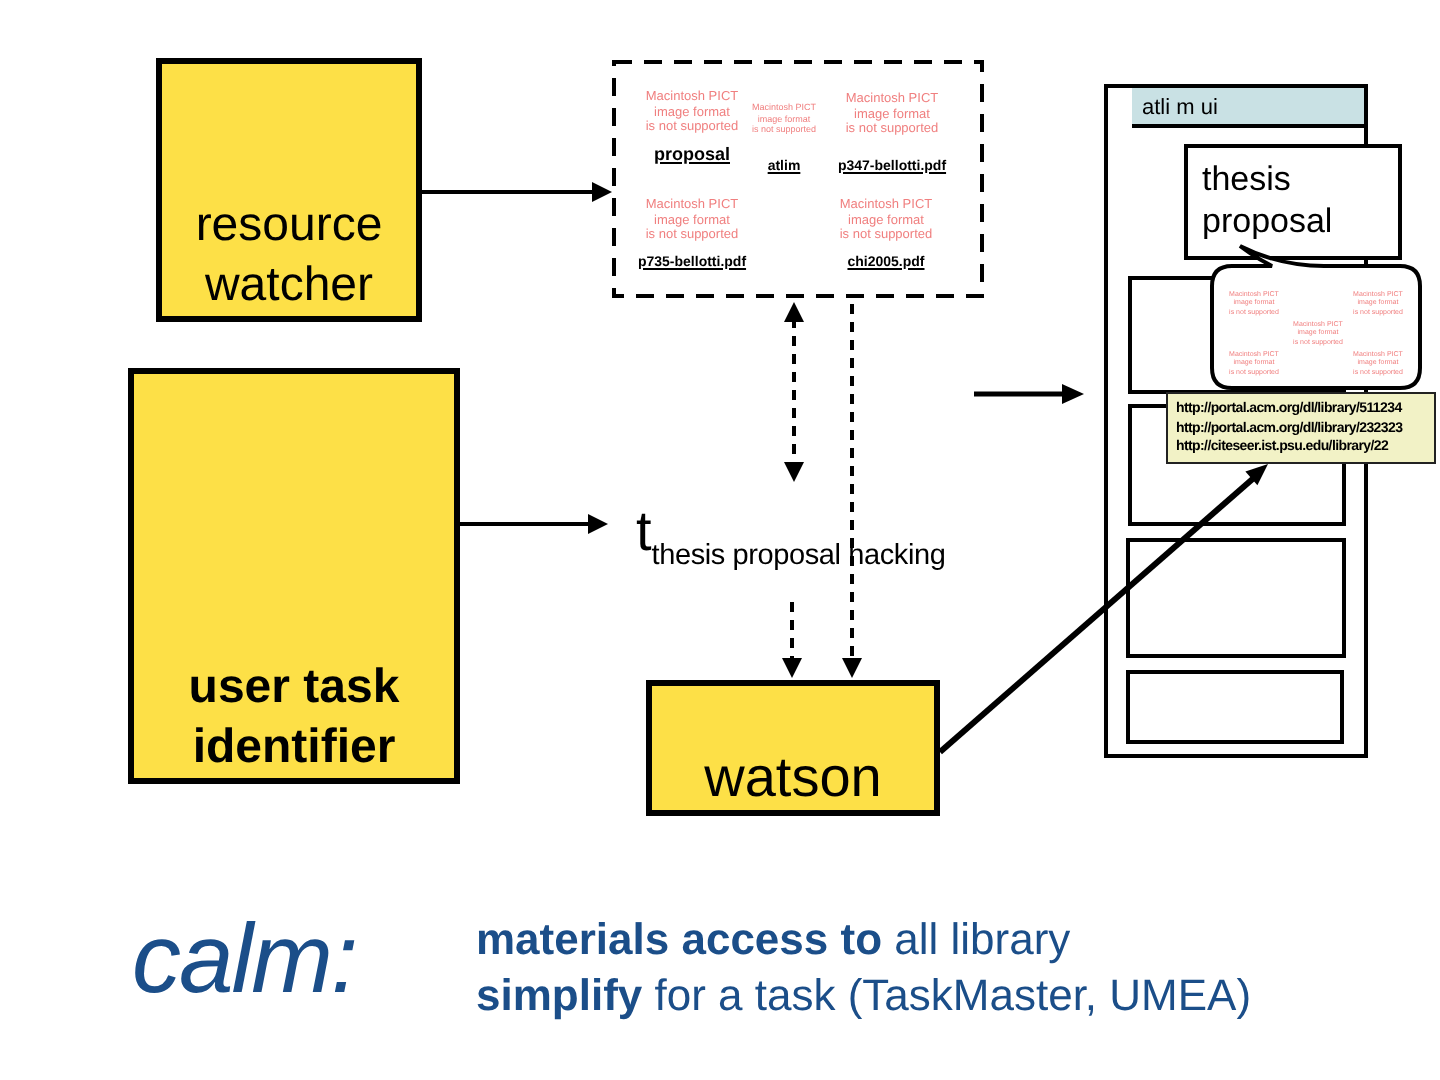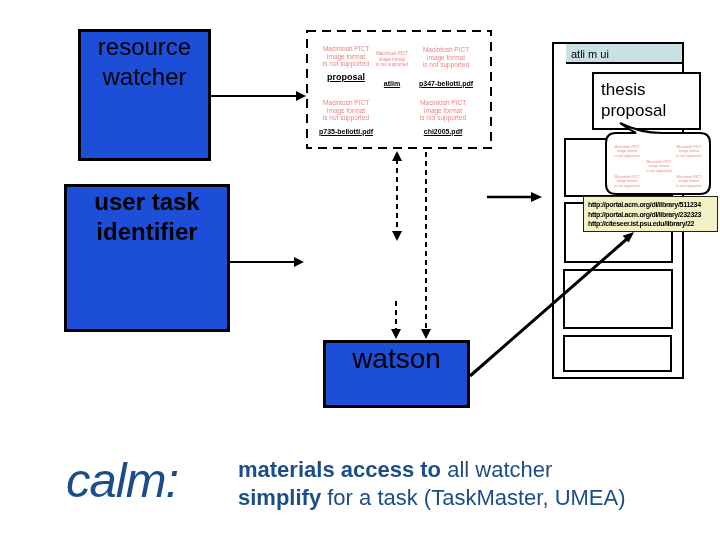--- a/index.html
+++ b/index.html
@@ -6,26 +6,26 @@
     --footer-blue:#1b4e89;
     --titlebar-teal:#c9e1e4;
     --url-yellow:#f2f2c6;
     --pict-red:#f07f7f;
   }
   html,body{margin:0;padding:0;background:#fff;}
   #slide{position:relative;width:720px;height:540px;background:#fff;overflow:hidden;
          font-family:"Liberation Sans",sans-serif;color:#000;}
 
   
-  .module-box{position:absolute;border:3px solid #000;background:#1d4ed8;
-              display:flex;align-items:flex-start;justify-content:center;
+  .module-box{position:absolute;border:3px solid #000;background:#fde047;
+              display:flex;align-items:flex-end;justify-content:center;
               text-align:center;z-index:1;box-sizing:border-box;}
   #resource-watcher{left:78px;top:29px;width:133px;height:132px;
                     font-size:24px;line-height:30px;}
-  #user-task-identifier{left:64px;top:184px;width:166px;height:148px;
+  #user-task-identifier{left:64px;top:184px;width:166px;height:208px;
                         font-size:24px;line-height:30px;font-weight:bold;}
   #watson{left:323px;top:340px;width:147px;height:68px;font-size:28px;}
 
   
   .file-group{position:absolute;text-align:center;z-index:1;}
   .pict{color:var(--pict-red);}
   .pict-md{font-size:6.5px;line-height:7.5px;}
   .pict-sm{font-size:4.5px;line-height:5.5px;}
   .pict-xs{font-size:3.5px;line-height:4.3px;position:absolute;width:30px;
            text-align:center;color:var(--pict-red);}
@@ -120,20 +120,23 @@
   </div>
   <div class="file-group" style="left:414px;top:99px;width:58px;">
     <div class="pict pict-md">
       <div>Macintosh PICT</div>
         <div>image format</div>
         <div>is not supported</div>
     </div>
     <div class="file-label">chi2005.pdf</div>
   </div>
 
+  <div id="task-label">
+    <span class="t-main">t</span><span class="t-sub">thesis proposal hacking</span>
+  </div>
 
   <div id="ui-window">
     <div class="titlebar">
       <span>atli m ui</span>
     </div>
     <div id="win-item-1" class="win-item">
       <span>thesis proposal</span>
     </div>
     <div id="win-item-2" class="win-item"></div>
     <div id="win-item-3" class="win-item"></div>
@@ -199,17 +202,17 @@
   </div>
 
   <div id="url-box">
     <div class="url-line">http://portal.acm.org/dl/library/511234</div>
     <div class="url-line">http://portal.acm.org/dl/library/232323</div>
     <div class="url-line">http://citeseer.ist.psu.edu/library/22</div>
   </div>
 
   <div id="calm-term">calm:</div>
   <div id="footer-points">
-    <div><span class="pt-bold">materials access to</span><span> all watcher</span></div>
+    <div><span class="pt-bold">materials access to</span><span> all library</span></div>
     <div><span class="pt-bold">simplify</span><span> for a task (TaskMaster, UMEA)</span></div>
   </div>
 
 </div>
 
 </body></html>

